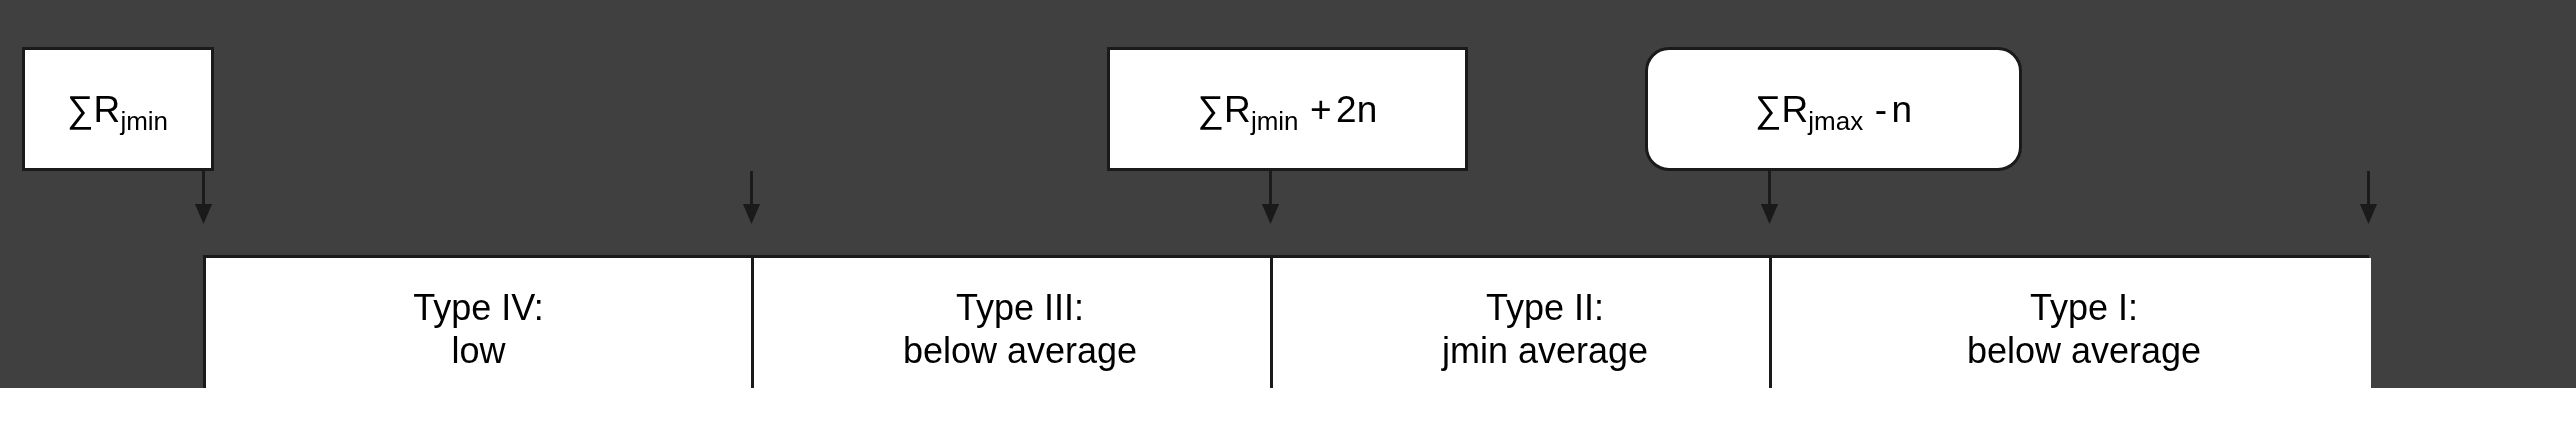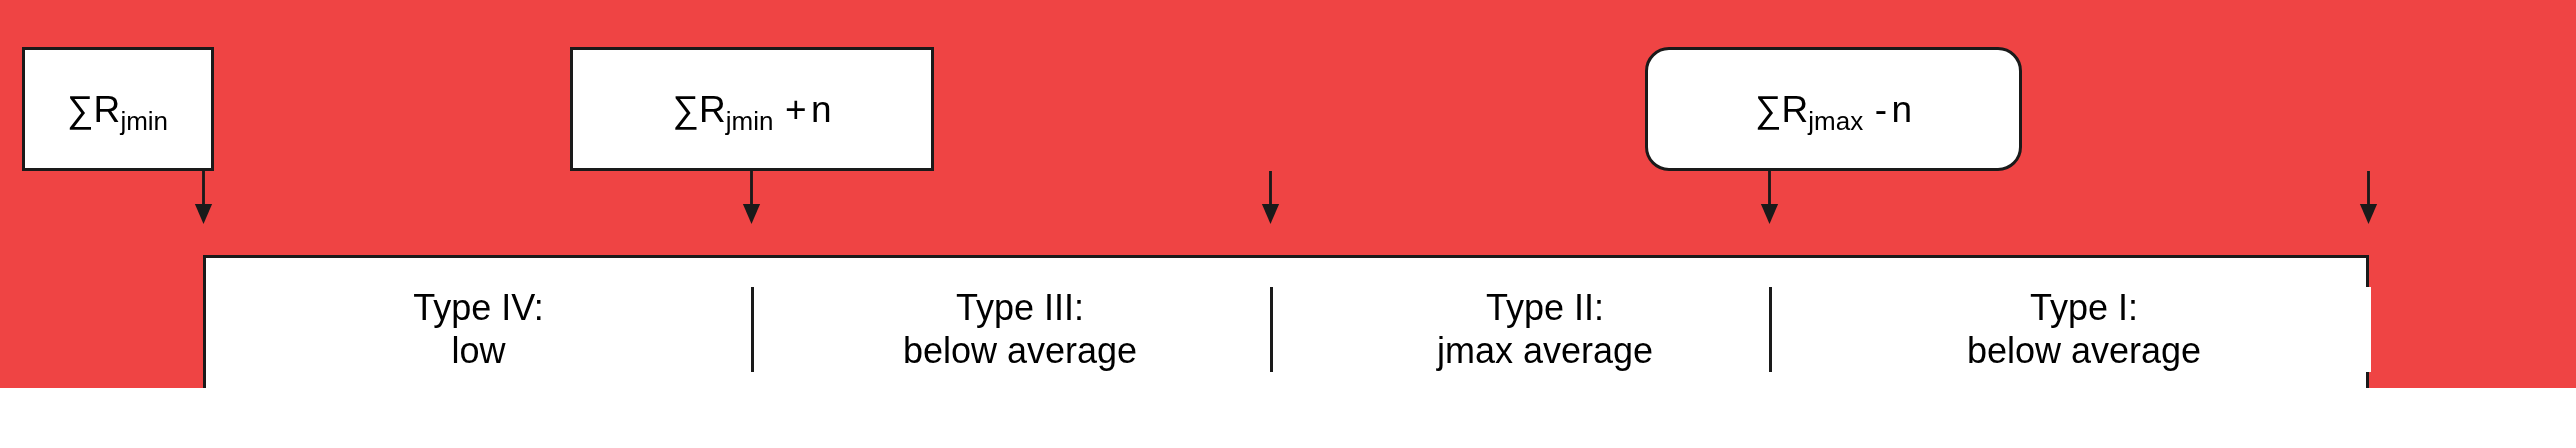--- a/index.html
+++ b/index.html
@@ -8,21 +8,21 @@
     background: #ffffff;
   }
   body {
     font-family: "Liberation Sans", sans-serif;
     -webkit-font-smoothing: antialiased;
   }
   #canvas {
     position: relative;
     width: 2576px;
     height: 388px;
-    background: #ef4444;
+    background: #404040;
     overflow: hidden;
   }
 
   
   .threshold-box {
     position: absolute;
     box-sizing: border-box;
     border: 3.6px solid #1a1a1a;
     background: #ffffff;
     display: flex;
@@ -56,21 +56,20 @@
   }
   .arrow svg { display: block; }
 
   
   #type-bar {
     position: absolute;
     box-sizing: border-box;
     border: 3.6px solid #1a1a1a;
     background: #ffffff;
     display: flex;
-    align-items: center;
   }
   .type-segment {
     box-sizing: border-box;
     display: flex;
     flex-direction: column;
     align-items: center;
     justify-content: center;
     border-right: 3.6px solid #1a1a1a;
     background: #ffffff;
   }
@@ -82,22 +81,22 @@
     white-space: nowrap;
   }
 </style>
 </head>
 <body>
 
 <div id="canvas">
     <div class="threshold-box" style="left: 21.6px; top: 47px; width: 192px; height: 124px; border-color: rgb(26, 26, 26);">
       <div class="threshold-label"><span>∑R</span><span class="sub">jmin</span></div>
     </div>
-    <div class="threshold-box" style="left: 570px; top: 47px; width: 364px; height: 124px; border-color: rgb(26, 26, 26);">
-      <div class="threshold-label"><span>∑R</span><span class="sub">jmin</span><span class="op">+</span><span>n</span></div>
+    <div class="threshold-box" style="left: 1107px; top: 47px; width: 361px; height: 124px; border-color: rgb(26, 26, 26);">
+      <div class="threshold-label"><span>∑R</span><span class="sub">jmin</span><span class="op">+</span><span>2n</span></div>
     </div>
     <div class="threshold-box" style="left: 1645px; top: 47px; width: 377px; height: 124px; border-color: rgb(26, 26, 26); border-radius: 24px;">
       <div class="threshold-label"><span>∑R</span><span class="sub">jmax</span><span class="op">-</span><span>n</span></div>
     </div>
     <div class="arrow" style="left: 203px; top: 171px; height: 53px;">
       <svg width="29" height="53" viewBox="0 0 40 74">
         <line x1="20" y1="0" x2="20" y2="48" stroke="#1a1a1a" stroke-width="4"></line>
         <polygon points="8,46 32,46 20,74" fill="#1a1a1a"></polygon>
       </svg>
     </div>
@@ -129,21 +128,21 @@
       <div class="type-segment" style="width: 548px; flex: 0 0 548px; border-right-color: rgb(26, 26, 26);">
         <div class="type-line">Type IV:</div>
         <div class="type-line">low</div>
       </div>
       <div class="type-segment" style="width: 519px; flex: 0 0 519px; border-right-color: rgb(26, 26, 26); padding-left: 16px;">
         <div class="type-line">Type III:</div>
         <div class="type-line">below average</div>
       </div>
       <div class="type-segment" style="width: 499px; flex: 0 0 499px; border-right-color: rgb(26, 26, 26); padding-left: 48px;">
         <div class="type-line">Type II:</div>
-        <div class="type-line">jmax average</div>
+        <div class="type-line">jmin average</div>
       </div>
       <div class="type-segment" style="width: 599px; flex: 0 0 599px; border-right-color: rgb(26, 26, 26);">
         <div class="type-line">Type I:</div>
         <div class="type-line">below average</div>
       </div>
     </div>
   </div>
 
 
 </body></html>

